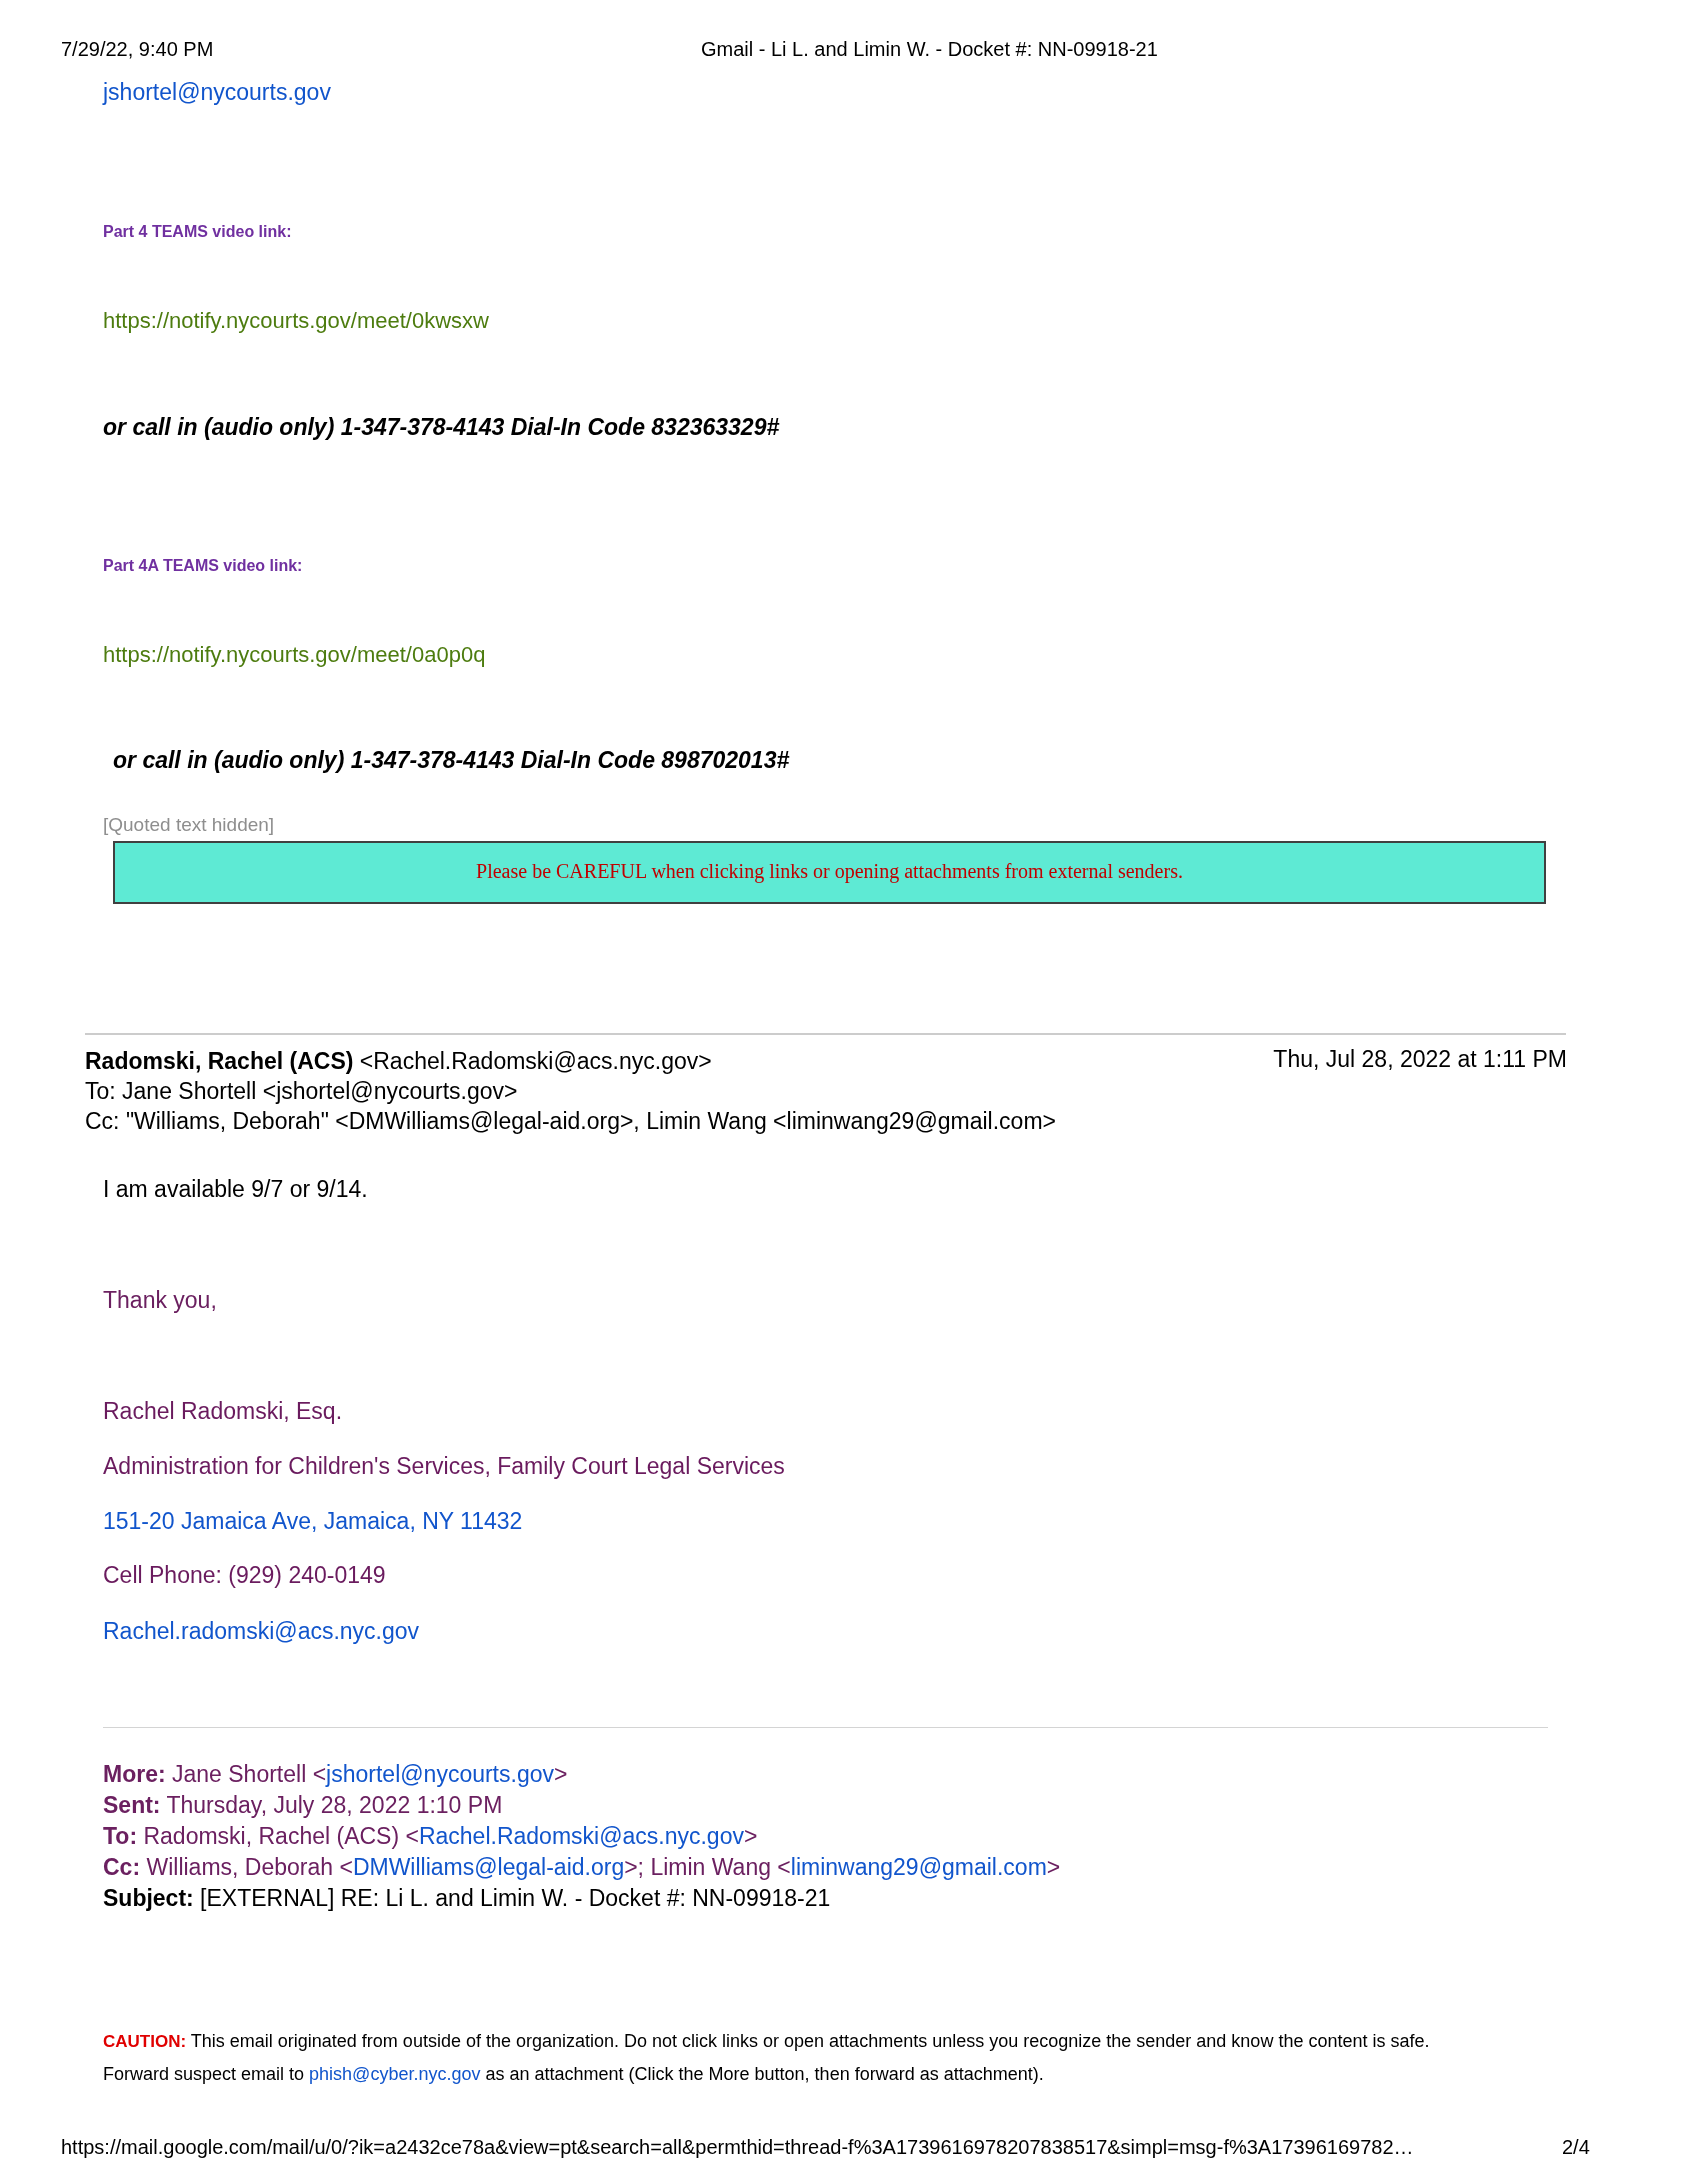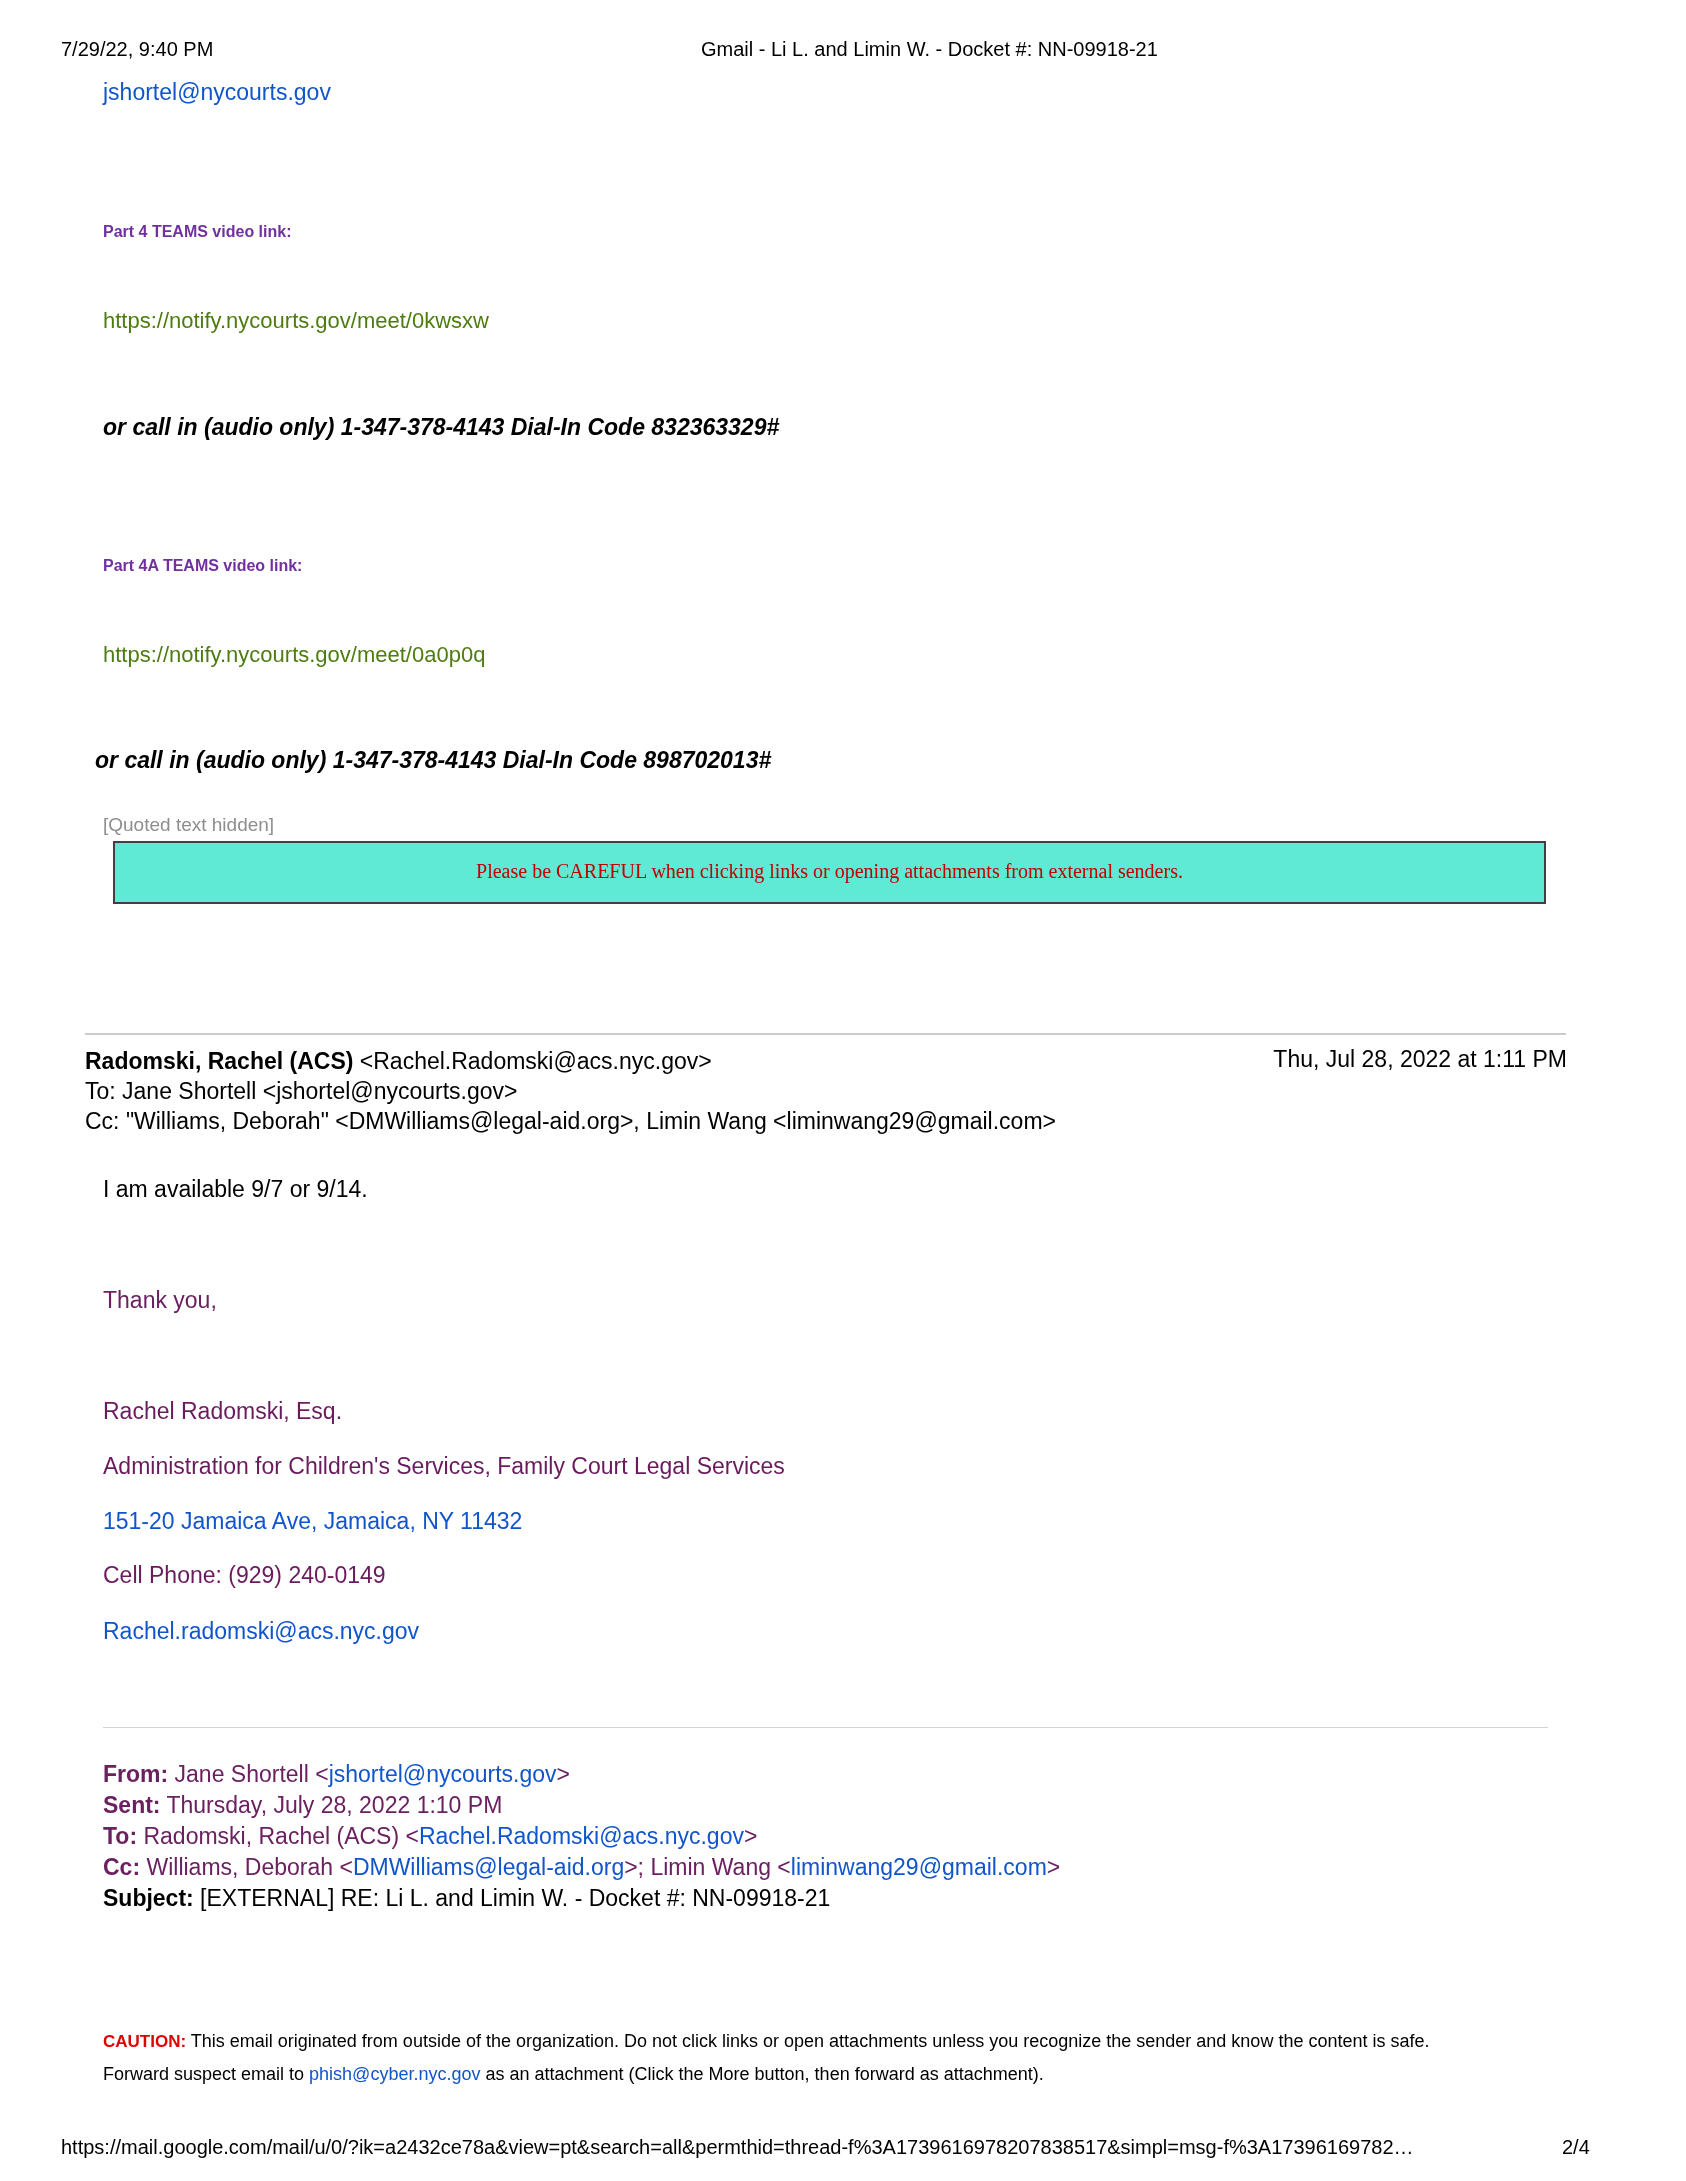--- a/index.html
+++ b/index.html
@@ -253,21 +253,21 @@
     <div class="blk purple-head" style="left:103px; top:191px;">Part 4 TEAMS video link:</div>
 
     <div class="blk link-blue-dk url-link" style="left:103px; top:308px;">https://notify.nycourts.gov/meet/0kwsxw</div>
 
     <div class="blk dialin" style="left:103px; top:414px;">or call in (audio only) 1-347-378-4143  Dial-In Code  832363329#</div>
 
     <div class="blk purple-head" style="left:103px; top:525px;">Part 4A TEAMS video link:</div>
 
     <div class="blk link-blue-dk url-link" style="left:103px; top:642px;">https://notify.nycourts.gov/meet/0a0p0q</div>
 
-    <div class="blk dialin" style="left:95px; top:747px;">or call in (audio only) 1-347-378-4143 Dial-In Code 898702013#</div>
+    <div class="blk dialin" style="left:113px; top:747px;">or call in (audio only) 1-347-378-4143 Dial-In Code 898702013#</div>
 
     <div class="quoted-hidden">[Quoted text hidden]</div>
 
     <div class="careful-box">
       <div class="careful-text">Please be CAREFUL when clicking links or opening attachments from external senders.</div>
     </div>
   </div>
 
   <div class="msg-divider"></div>
 
@@ -288,21 +288,21 @@
 
   <div class="blk link-blue" style="left:103px; top:1508px; font-size:23px;">151-20 Jamaica Ave, Jamaica, NY 11432</div>
 
   <div class="blk sig-purple-2" style="left:103px; top:1562px;">Cell Phone: (929) 240-0149</div>
 
   <div class="blk link-blue" style="left:103px; top:1618px; font-size:23px;">Rachel.radomski@acs.nyc.gov</div>
 
   <div class="sig-divider"></div>
 
   <div class="fwd-block">
-    <div><span class="lbl">From:</span><span class="val-purple"> Jane Shortell &lt;</span><span class="mail">jshortel@nycourts.gov</span><span class="val-purple">&gt;</span></div>
+    <div><span class="lbl">More:</span><span class="val-purple"> Jane Shortell &lt;</span><span class="mail">jshortel@nycourts.gov</span><span class="val-purple">&gt;</span></div>
     <div><span class="lbl">Sent:</span><span class="val-purple"> Thursday, July 28, 2022 1:10 PM</span></div>
     <div><span class="lbl">To:</span><span class="val-purple"> Radomski, Rachel (ACS) &lt;</span><span class="mail">Rachel.Radomski@acs.nyc.gov</span><span class="val-purple">&gt;</span></div>
     <div><span class="lbl">Cc:</span><span class="val-purple"> Williams, Deborah &lt;</span><span class="mail">DMWilliams@legal-aid.org</span><span class="val-purple">&gt;; Limin Wang &lt;</span><span class="mail">liminwang29@gmail.com</span><span class="val-purple">&gt;</span></div>
     <div><span class="lbl-black">Subject:</span><span class="val-black"> [EXTERNAL] RE: Li L. and Limin W. - Docket #: NN-09918-21</span></div>
   </div>
 
   <div class="caution-foot">
     <div><span class="caution-word">CAUTION:</span><span> This email originated from outside of the organization. Do not click links or open attachments unless you recognize the sender and know the content is safe.</span></div>
     <div><span>Forward suspect email to </span><span class="phish">phish@cyber.nyc.gov</span><span> as an attachment (Click the More button, then forward as attachment).</span></div>
   </div>

